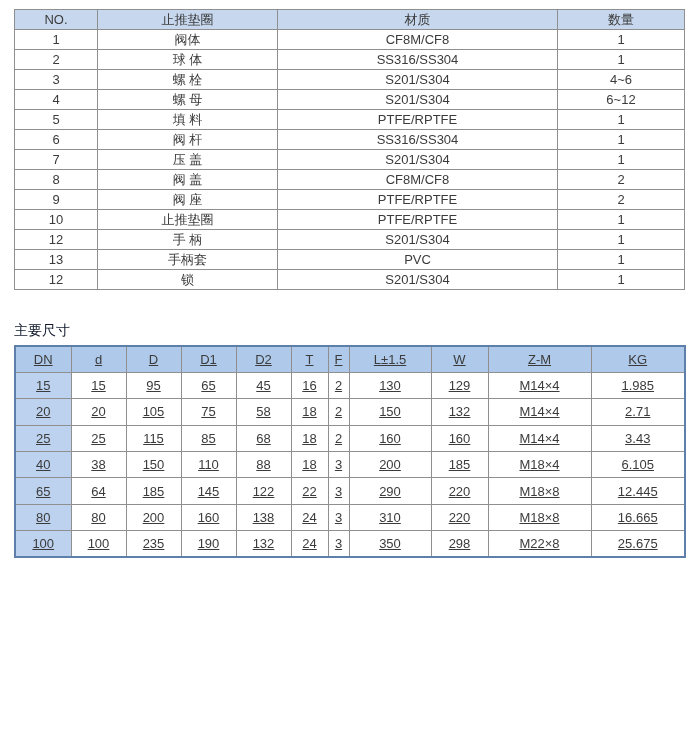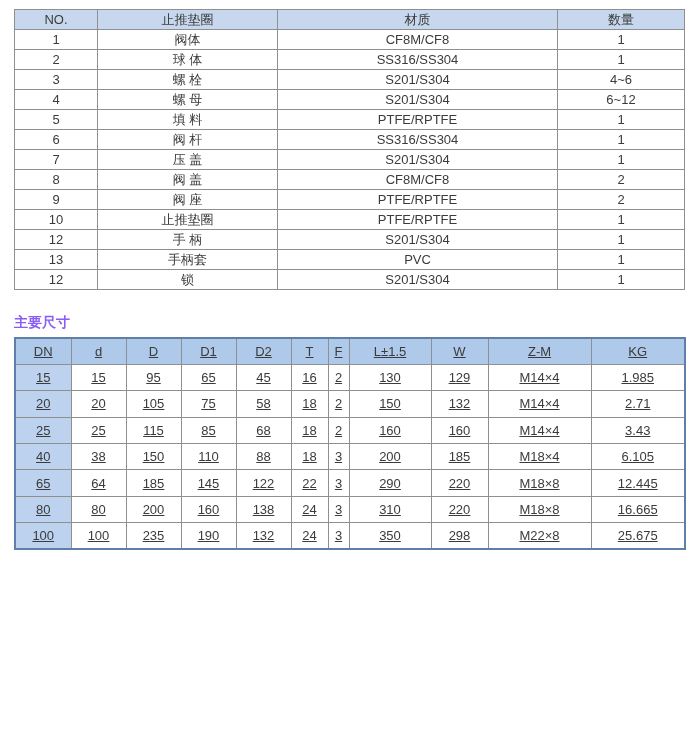--- a/index.html
+++ b/index.html
@@ -29,24 +29,24 @@
     white-space: nowrap;
   }
 
   
   .parts-table { margin-top: 9px; border: 1px solid #7f7f7f; }
   .parts-table th, .parts-table td { border: 1px solid #8f8f8f; height: 20px; }
   .parts-table thead th { background: #c7d8ee; }
 
   
   .section-title {
-    margin: 24px 0 6px 14px;
+    margin: 32px 0 6px 14px;
     font-size: 14px;
-    font-weight: bold;
-    color: #8b5cf6;
+    font-weight: normal;
+    color: #0f172a;
     line-height: 17px;
   }
 
   
   .dims-table { border: 2px solid #5d7fa9; text-decoration: underline; }
   .dims-table th, .dims-table td { border: 1px solid #8f8f8f; height: 26.4px; }
   .dims-table thead th { background: #aec9ea; }
   .dims-table tbody td:first-child { background: #bcd2ef; }
 </style>
 </head>

